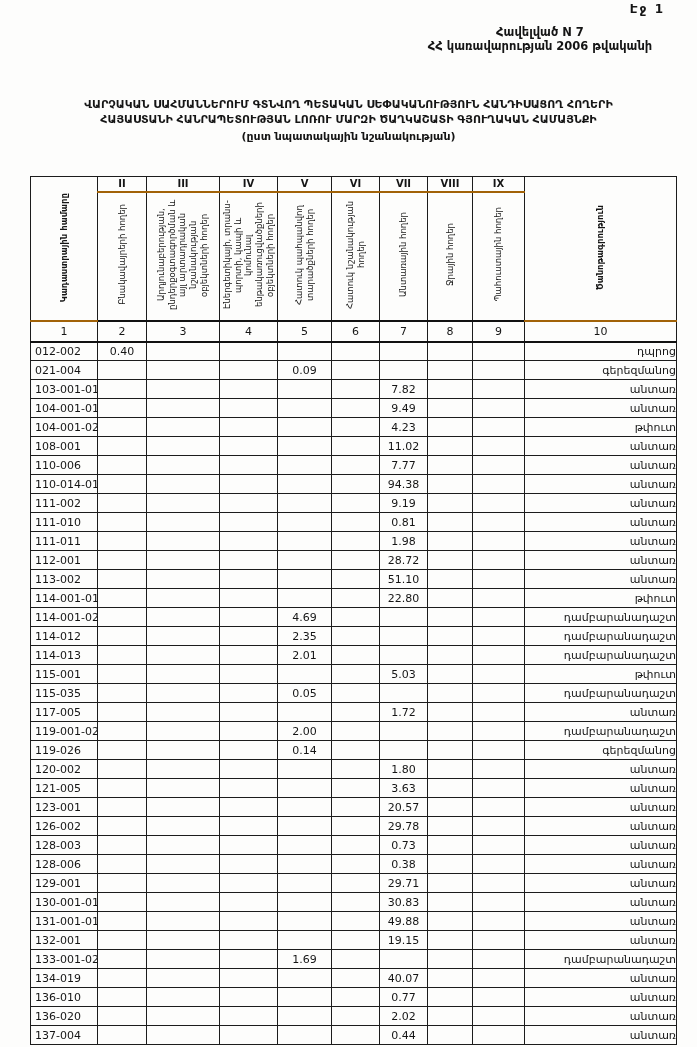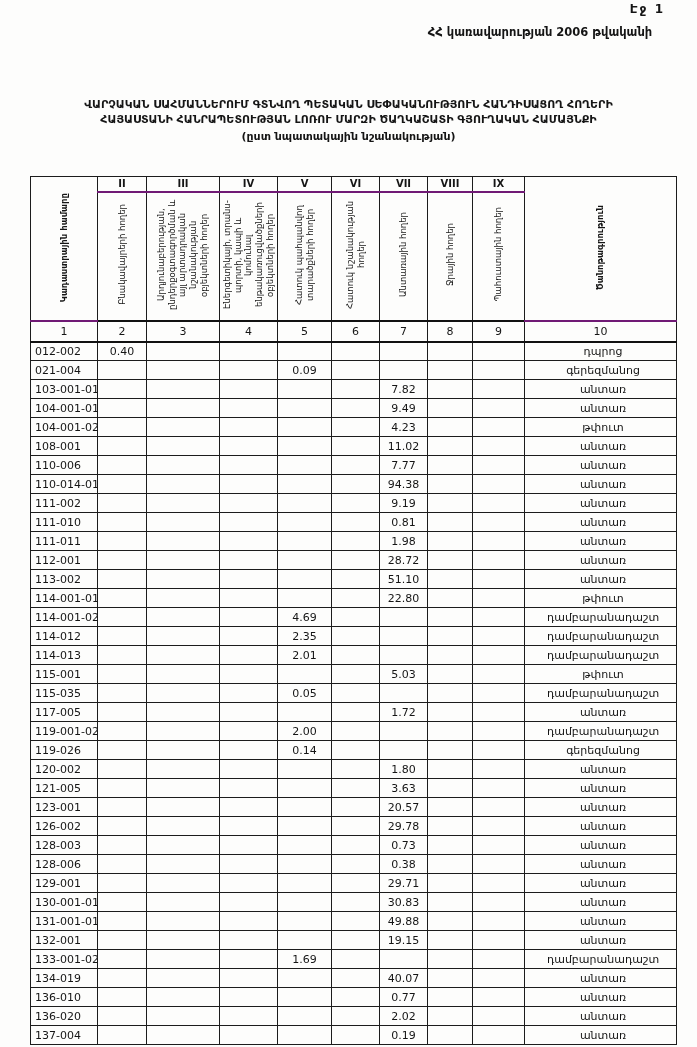--- a/index.html
+++ b/index.html
@@ -73,21 +73,21 @@
     border: 1.5px solid #1c1c1c;
     font-size: 11px;
     overflow: hidden;
     white-space: nowrap;
   }
   tr.numerals-row td {
     height: 15px;
     text-align: center;
     font-size: 10px;
     font-weight: bold;
-    border-bottom: 2px solid #701a75;
+    border-bottom: 2px solid #a16207;
   }
   td.vhead {
     vertical-align: middle;
     text-align: center;
     padding: 3px 0;
   }
   tr.vheader-row td { height: 127px; border-bottom: 2px solid #111; }
   .vtext {
     display: inline-block;
     writing-mode: vertical-rl;
@@ -101,30 +101,31 @@
   td.vhead.tall .vtext { max-height: 135px; }
   tr.colnum-row td {
     height: 21px;
     text-align: center;
     font-size: 11px;
     border-bottom: 2px solid #111;
   }
   tr.data-row td { height: 19px; }
   td.code-cell { text-align: left; padding-left: 4px; }
   td.val-cell { text-align: center; }
-  td.note-cell { text-align: center; padding-left: 5px; }
+  td.note-cell { text-align: right; padding-left: 5px; }
 </style>
 </head>
 <body>
 
 <div class="page">
 
   <div class="page-number">Էջ 1</div>
 
   <div class="appendix-block">
+    <div>Հավելված N 7</div>
     <div>ՀՀ կառավարության 2006 թվականի</div>
   </div>
 
 
   <div class="main-title">
     <div>ՎԱՐՉԱԿԱՆ ՍԱՀՄԱՆՆԵՐՈՒՄ ԳՏՆՎՈՂ ՊԵՏԱԿԱՆ ՍԵՓԱԿԱՆՈՒԹՅՈՒՆ ՀԱՆԴԻՍԱՑՈՂ ՀՈՂԵՐԻ</div>
     <div>ՀԱՅԱՍՏԱՆԻ ՀԱՆՐԱՊԵՏՈՒԹՅԱՆ ԼՈՌՈՒ ՄԱՐԶԻ ԾԱՂԿԱՇԱՏԻ ԳՅՈՒՂԱԿԱՆ ՀԱՄԱՅՆՔԻ</div>
   </div>
 
   <div class="sub-title">(ըստ նպատակային նշանակության)</div>
@@ -609,21 +610,21 @@
           <td class="val-cell"></td>
           <td class="note-cell">անտառ</td>
         </tr>
         <tr class="data-row">
           <td class="code-cell">137-004</td>
           <td class="val-cell"></td>
           <td class="val-cell"></td>
           <td class="val-cell"></td>
           <td class="val-cell"></td>
           <td class="val-cell"></td>
-          <td class="val-cell">0.19</td>
+          <td class="val-cell">0.44</td>
           <td class="val-cell"></td>
           <td class="val-cell"></td>
           <td class="note-cell">անտառ</td>
         </tr>
       </tbody>
   </table>
 
 </div>
 
 </body></html>

